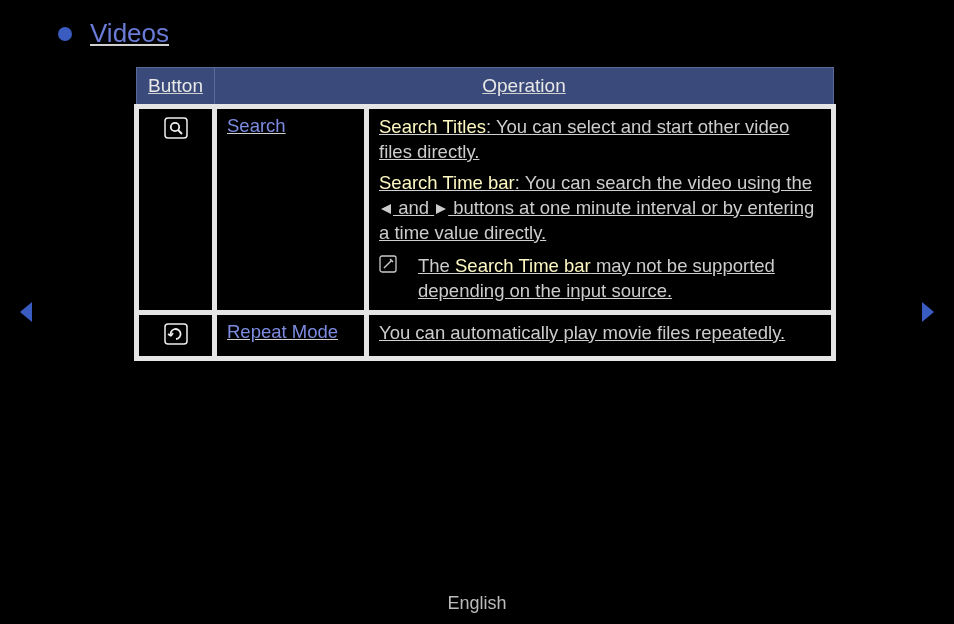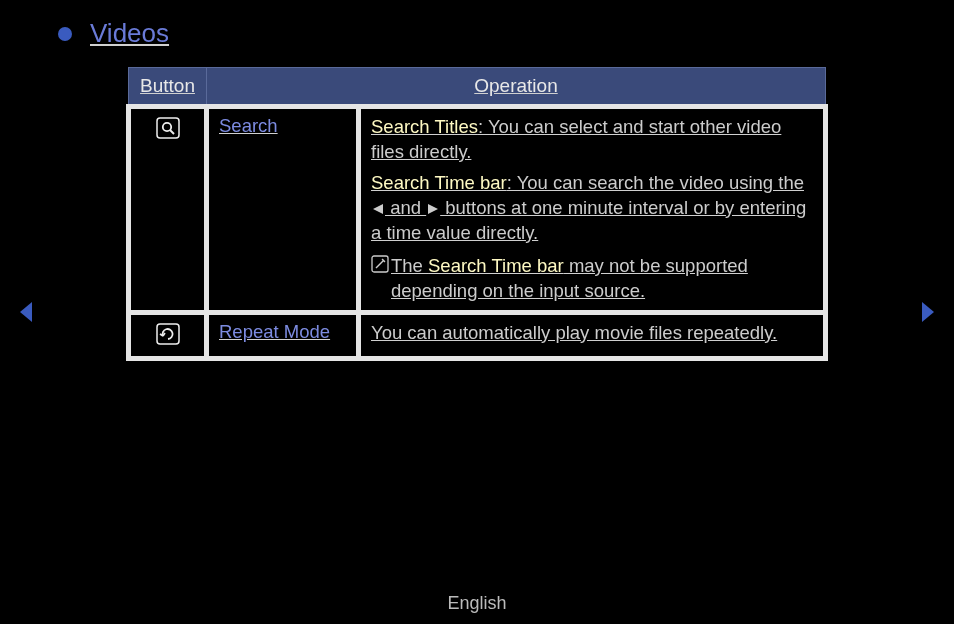--- a/index.html
+++ b/index.html
@@ -45,21 +45,21 @@
     font-weight: bold;
     color: #fff;
   }
   .enter-icon {
     display: inline-block;
     vertical-align: -2px;
     margin-left: 2px;
     margin-right: 4px;
   }
   .table-wrap {
-    margin-left: 28px;
+    margin-left: 36px;
     width: 750px;
     padding-left: 48px;
   }
   table {
     width: 100%;
     border-collapse: collapse;
   }
   thead th {
     background: #3a4a7a;
     color: #e8e8e8;
@@ -86,21 +86,21 @@
     color: #7c8be0;
     font-weight: 500;
     padding-top: 6px;
   }
   td.op-cell {
     line-height: 1.35;
   }
   .hl { color: #fef9c3; font-weight: 500; }
   .note-row {
     display: flex;
-    gap: 2px;
+    gap: 21px;
     margin-top: 8px;
   }
   .note-icon {
     flex-shrink: 0;
     margin-top: 1px;
   }
   .nav-left, .nav-right {
     position: absolute;
     top: 300px;
   }

